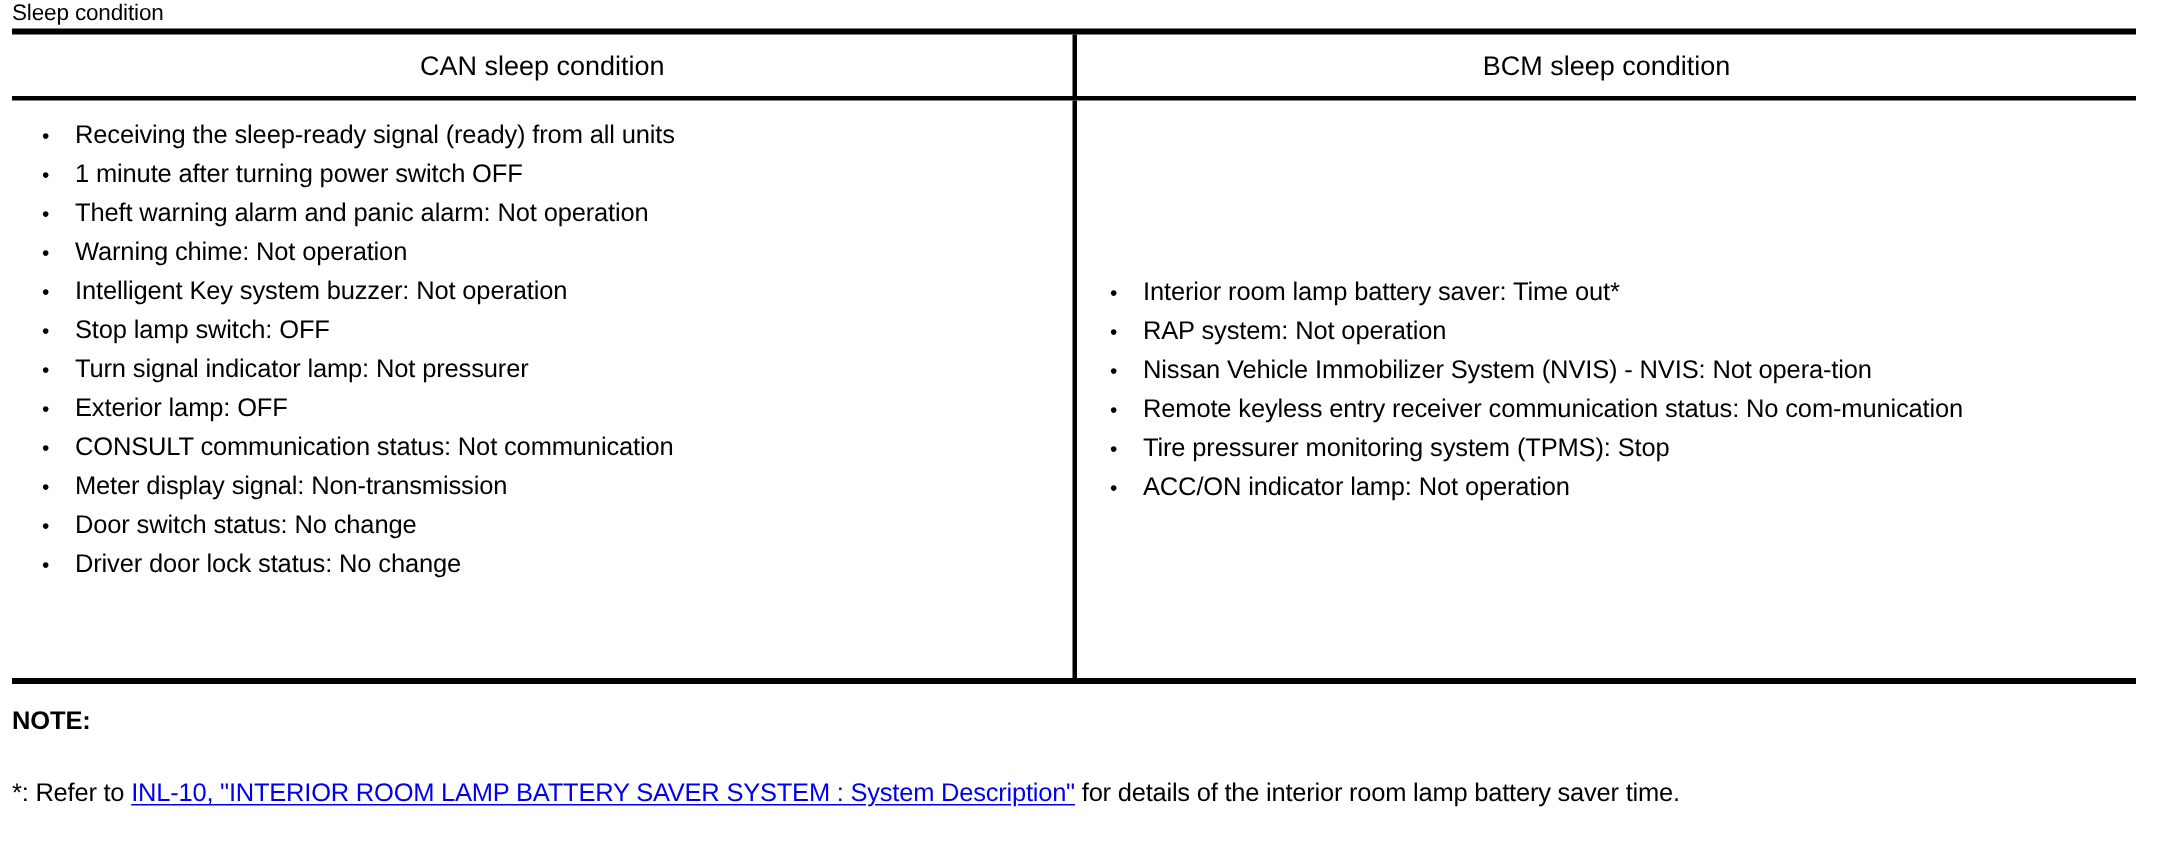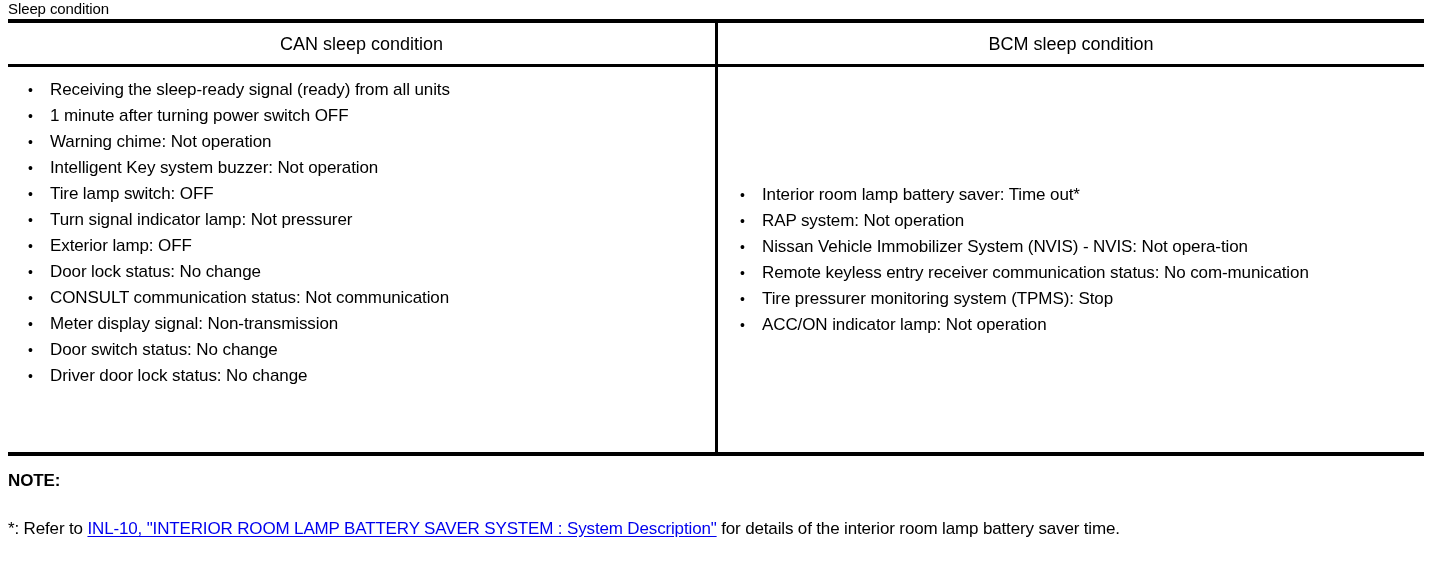--- a/index.html
+++ b/index.html
@@ -167,26 +167,26 @@
 
     <div class="rule-mid"></div>
 
     <div class="body-row">
       <div class="divider"></div>
 
       <div class="col col-left">
         <ul class="bullets" id="can-list">
             <li>Receiving the sleep-ready signal (ready) from all units</li>
             <li>1 minute after turning power switch OFF</li>
+            <li>Theft warning alarm and panic alarm: Not operation</li>
             <li>Warning chime: Not operation</li>
             <li>Intelligent Key system buzzer: Not operation</li>
-            <li>Tire lamp switch: OFF</li>
+            <li>Stop lamp switch: OFF</li>
             <li>Turn signal indicator lamp: Not pressurer</li>
             <li>Exterior lamp: OFF</li>
-            <li>Door lock status: No change</li>
             <li>CONSULT communication status: Not communication</li>
             <li>Meter display signal: Non-transmission</li>
             <li>Door switch status: No change</li>
             <li>Driver door lock status: No change</li>
           </ul>
       </div>
 
       <div class="col col-right">
         <div class="col-right-inner">
           <ul class="bullets" id="bcm-list">

